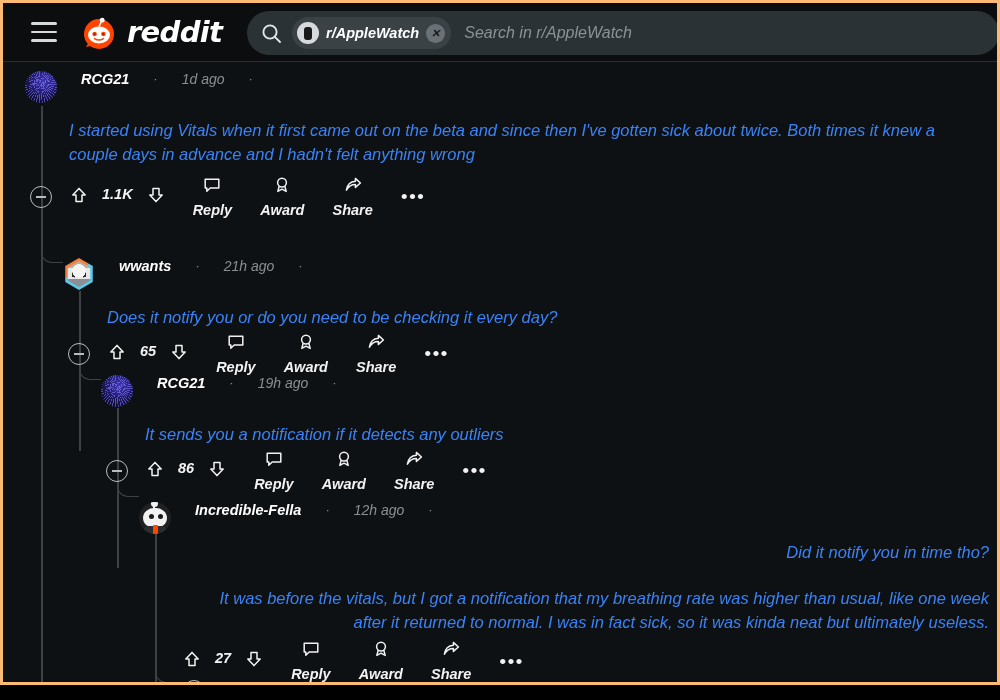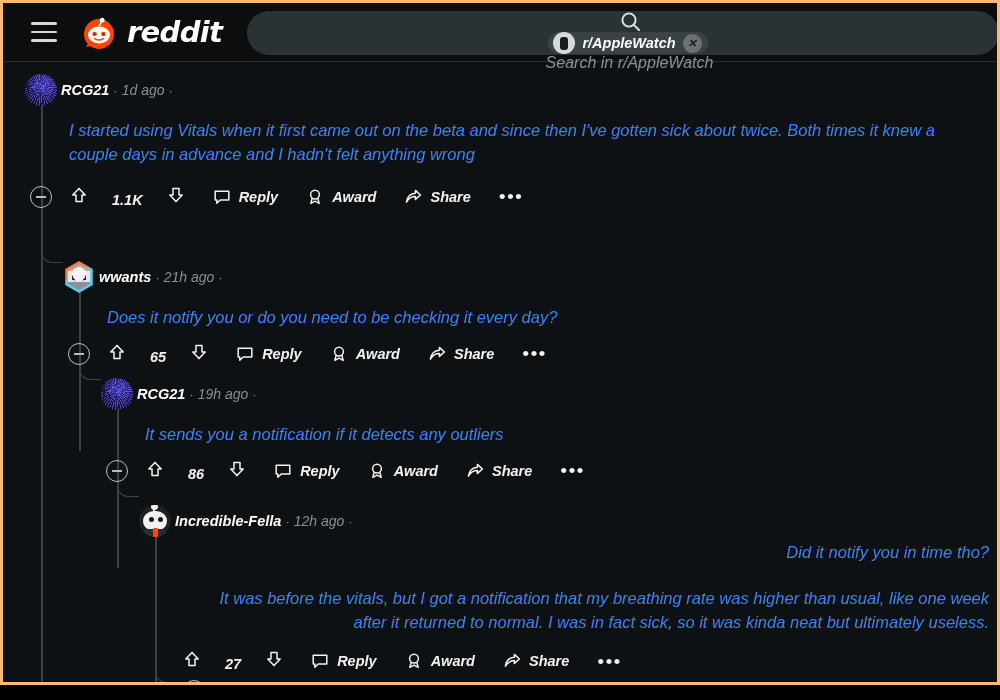--- a/index.html
+++ b/index.html
@@ -49,21 +49,20 @@
     letter-spacing: -0.7px; line-height: 1;
     font-family: "DejaVu Sans", sans-serif;
   }
   .searchbar {
     position: absolute; left: 244px; top: 8px;
     width: 752px; height: 44px;
     background: #2a3236;
     border-radius: 22px;
     display: flex; align-items: center;
     cursor: text;
-    flex-direction: column;
   }
   .search-icon { margin-left: 14px; display:flex; }
   .sub-pill {
     display: flex; align-items: center; gap: 7px;
     height: 32px; margin-left: 10px;
     padding: 0 6px 0 5px;
     background: #3a4246; border-radius: 16px;
   }
   .sub-pill-avatar {
     width: 22px; height: 22px; border-radius: 50%;
@@ -88,21 +87,21 @@
   .search-placeholder {
     color: #8b9297; font-size: 16px; margin-left: 13px;
     white-space: nowrap;
   }
 
   
   .thread { position: absolute; top: 63px; left: 0; width: 994px; }
 
   .comment { position: relative; }
   .c-head {
-    display: flex; align-items: center; gap: 4px;
+    display: flex; gap: 24px;
     height: 38px;
   }
   .avatar {
     width: 32px; height: 32px; border-radius: 50%;
     flex: none; position: relative; overflow: hidden;
   }
   
   .av-swirl {
     background:
       radial-gradient(circle at 58% 34%, #4038b8 0%, #241f75 38%, #0f0d33 72%, #07061c 100%);
@@ -177,27 +176,27 @@
   .collapse-btn {
     width: 22px; height: 22px; border-radius: 50%;
     border: 1.6px solid #b5bcc2;
     display: flex; align-items: center; justify-content: center;
     cursor: pointer; flex: none;
   }
   .collapse-btn i {
     display:block; width: 10px; height: 1.8px; background: #b5bcc2;
   }
   .vote {
-    display: flex; align-items: flex-end; gap: 24px;
+    display: flex; align-items: flex-start; gap: 14px;
     margin-left: 18px;
   }
   .score { color: #f2f2f2; font-size: 14.5px; font-weight: 700; }
   .act {
     display: flex; align-items: center; gap: 8px;
-    margin-left: 28px; cursor: pointer;
+    margin-left: 28px; cursor: pointer; flex-direction: column;
   }
   .act span { color: #f2f2f2; font-size: 14.5px; font-weight: 700; }
   .dots {
     margin-left: 28px; color: #f2f2f2; font-size: 19px;
     letter-spacing: 1.5px; cursor: pointer; line-height: 0.6;
   }
 
   .more-replies {
     display: flex; align-items: center; gap: 11px;
     height: 34px; cursor: pointer;

